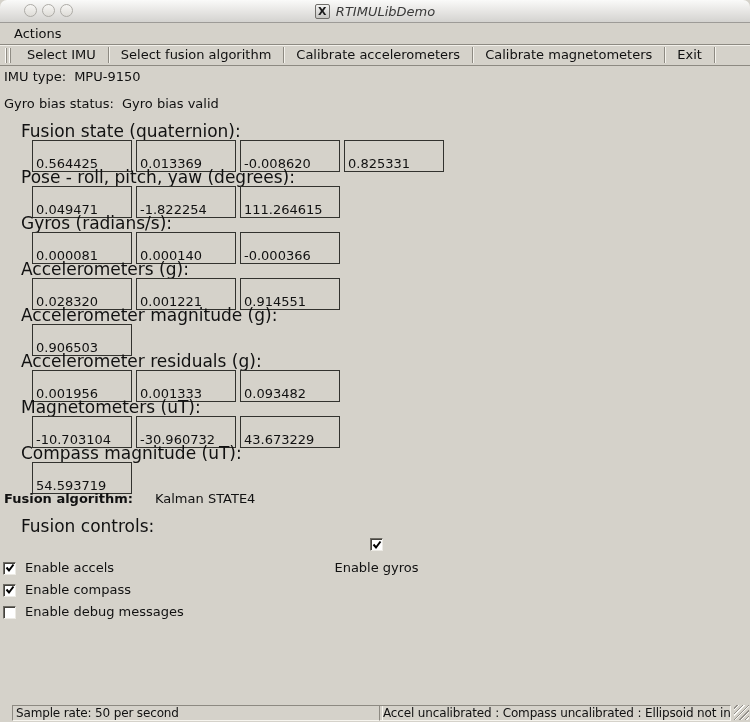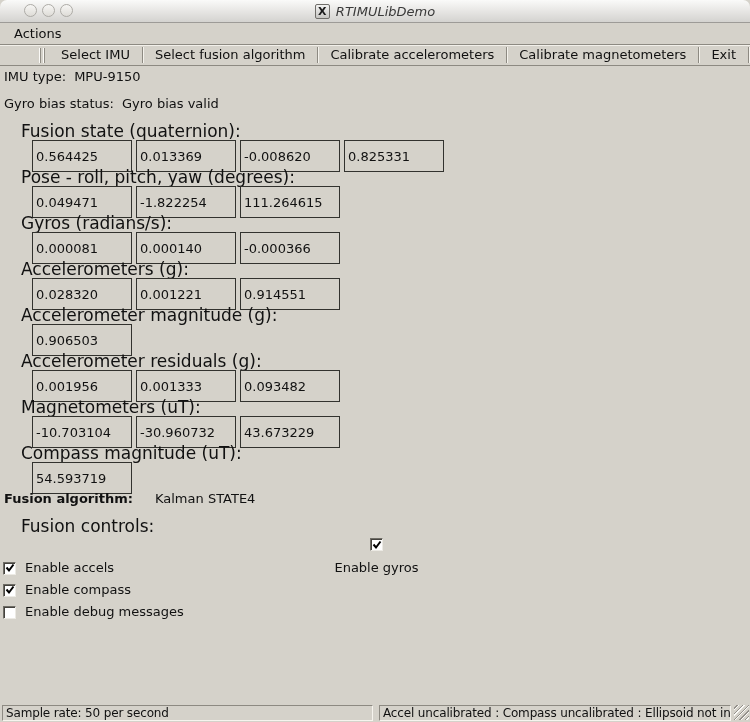--- a/index.html
+++ b/index.html
@@ -40,21 +40,20 @@
     height: 22px; display: flex; align-items: center; padding-left: 8px;
     border-bottom: 1px solid #8d8a82;
     box-shadow: 0 1px 0 #f2f0ea;
   }
   .menu-item { font-size: 13px; padding: 2px 6px; }
 
   
   .toolbar {
     height: 21px; display: flex; align-items: center; padding-left: 5px;
     border-bottom: 1px solid #8d8a82;
-    justify-content: flex-end;
   }
   .handle {
     width: 8px; height: 15px; margin-right: 3px;
     background: repeating-linear-gradient(90deg, #fbfaf7 0 1px, #8f8c84 1px 2px, rgba(0,0,0,0) 2px 4px);
   }
   .tbtn {
     font-family: inherit; font-size: 13px; color: #111;
     background: none; border: none; padding: 1px 11px; line-height: 16px;
   }
   .tsep { width: 1px; height: 16px; background: #8d8a82; box-shadow: 1px 0 0 #f4f2ec; margin: 0 1px; }
@@ -64,21 +63,21 @@
   .lbl { font-size: 17px; line-height: 16px; height: 16px; margin: 11px 0 0 21px; }
   .lbl.after-fields { margin-top: 12px; }
   .inline-row { font-size: 13px; line-height: 16px; height: 16px; margin: 11px 16px 0 4px; }
   .inline-row.after-fields { margin-top: 12px; }
   .inline-value { margin-left: 8px; }
   .fa-label { display: inline-block; width: 151px; font-weight: bold; }
 
   .frow { display: flex; gap: 4px; margin: 1px 0 0 32px; height: 17px; }
   .field {
     width: 100px; height: 32px; border: 1px solid #32322e;
-    background: #d5d2ca; font-size: 13px; line-height: 15px; padding: 8px 3px;
+    background: #d5d2ca; font-size: 13px; line-height: 15px; padding: 15px 3px;
     white-space: nowrap; overflow: hidden;
   }
 
   .check-row { display: flex; align-items: center; gap: 9px; height: 16px; margin: 6px 0 0 3px; }
   .check-row.first { margin-top: 4px; flex-direction: column; }
   .checkbox {
     width: 13px; height: 13px; background: #fff; flex: 0 0 auto;
     border: 1px solid; border-color: #6f6d66 #eceae4 #eceae4 #6f6d66;
     box-shadow: inset 1px 1px 0 #45433e;
     display: flex; align-items: center; justify-content: center;
@@ -88,21 +87,21 @@
   .check-label { font-size: 13px; line-height: 16px; }
 
   
   .statusbar { position: absolute; left: 0; right: 0; bottom: 0; height: 18px; }
   .status-panel {
     position: absolute; top: 1px; height: 16px;
     border: 1px solid; border-color: #8d8a82 #f6f4ee #f6f4ee #8d8a82;
     font-size: 12px; line-height: 14px; padding: 0 3px;
     white-space: nowrap; overflow: hidden; letter-spacing: -0.15px;
   }
-  .sp-left  { left: 2px;   width: 371px; }
+  .sp-left  { left: 12px;   width: 371px; }
   .sp-right { left: 379px; width: 352px; }
   .grip {
     position: absolute; right: 1px; bottom: 2px; width: 15px; height: 15px;
     background: repeating-linear-gradient(135deg, rgba(0,0,0,0) 0 2px, #93908a 2px 3px, #fbfaf7 3px 4px);
   }
 </style>
 </head>
 <body>
 
 <div class="window">

